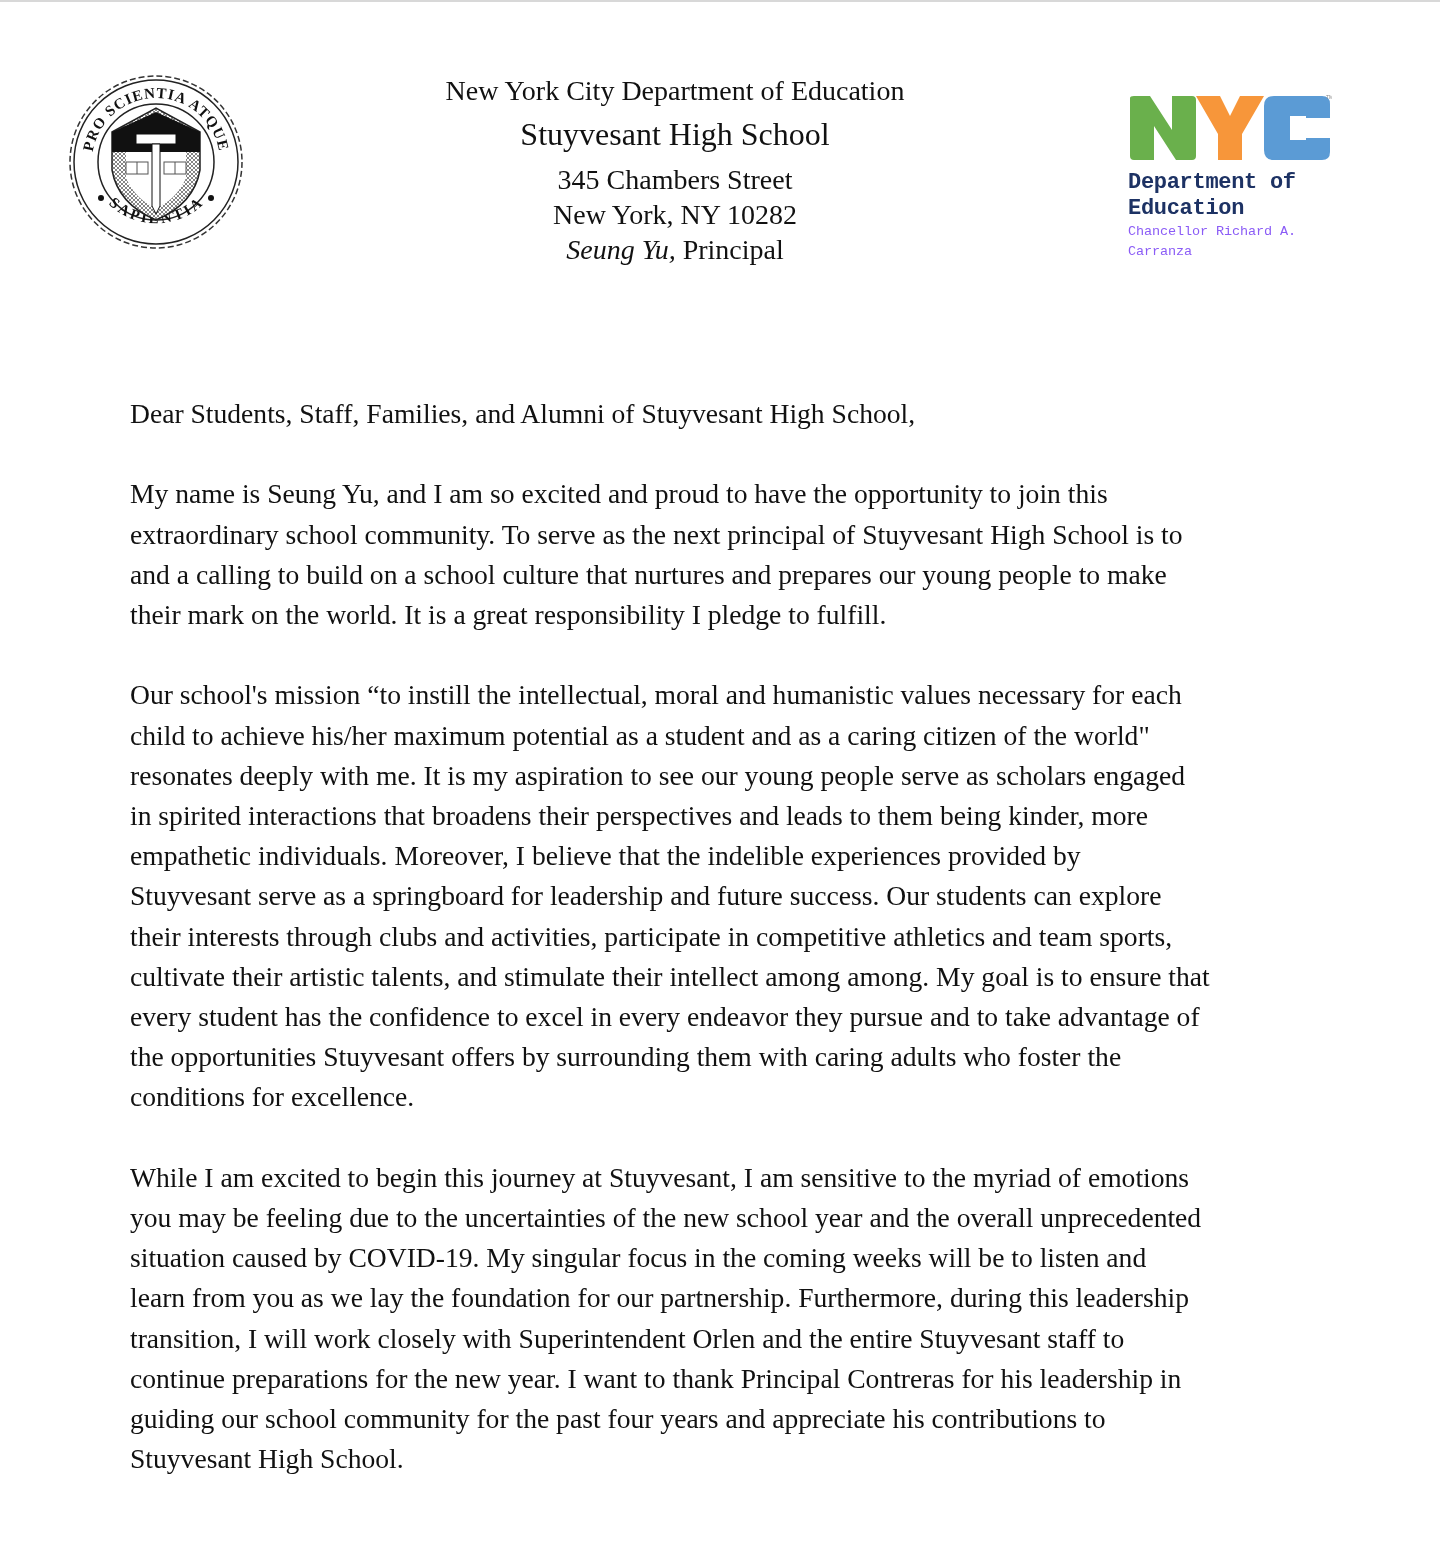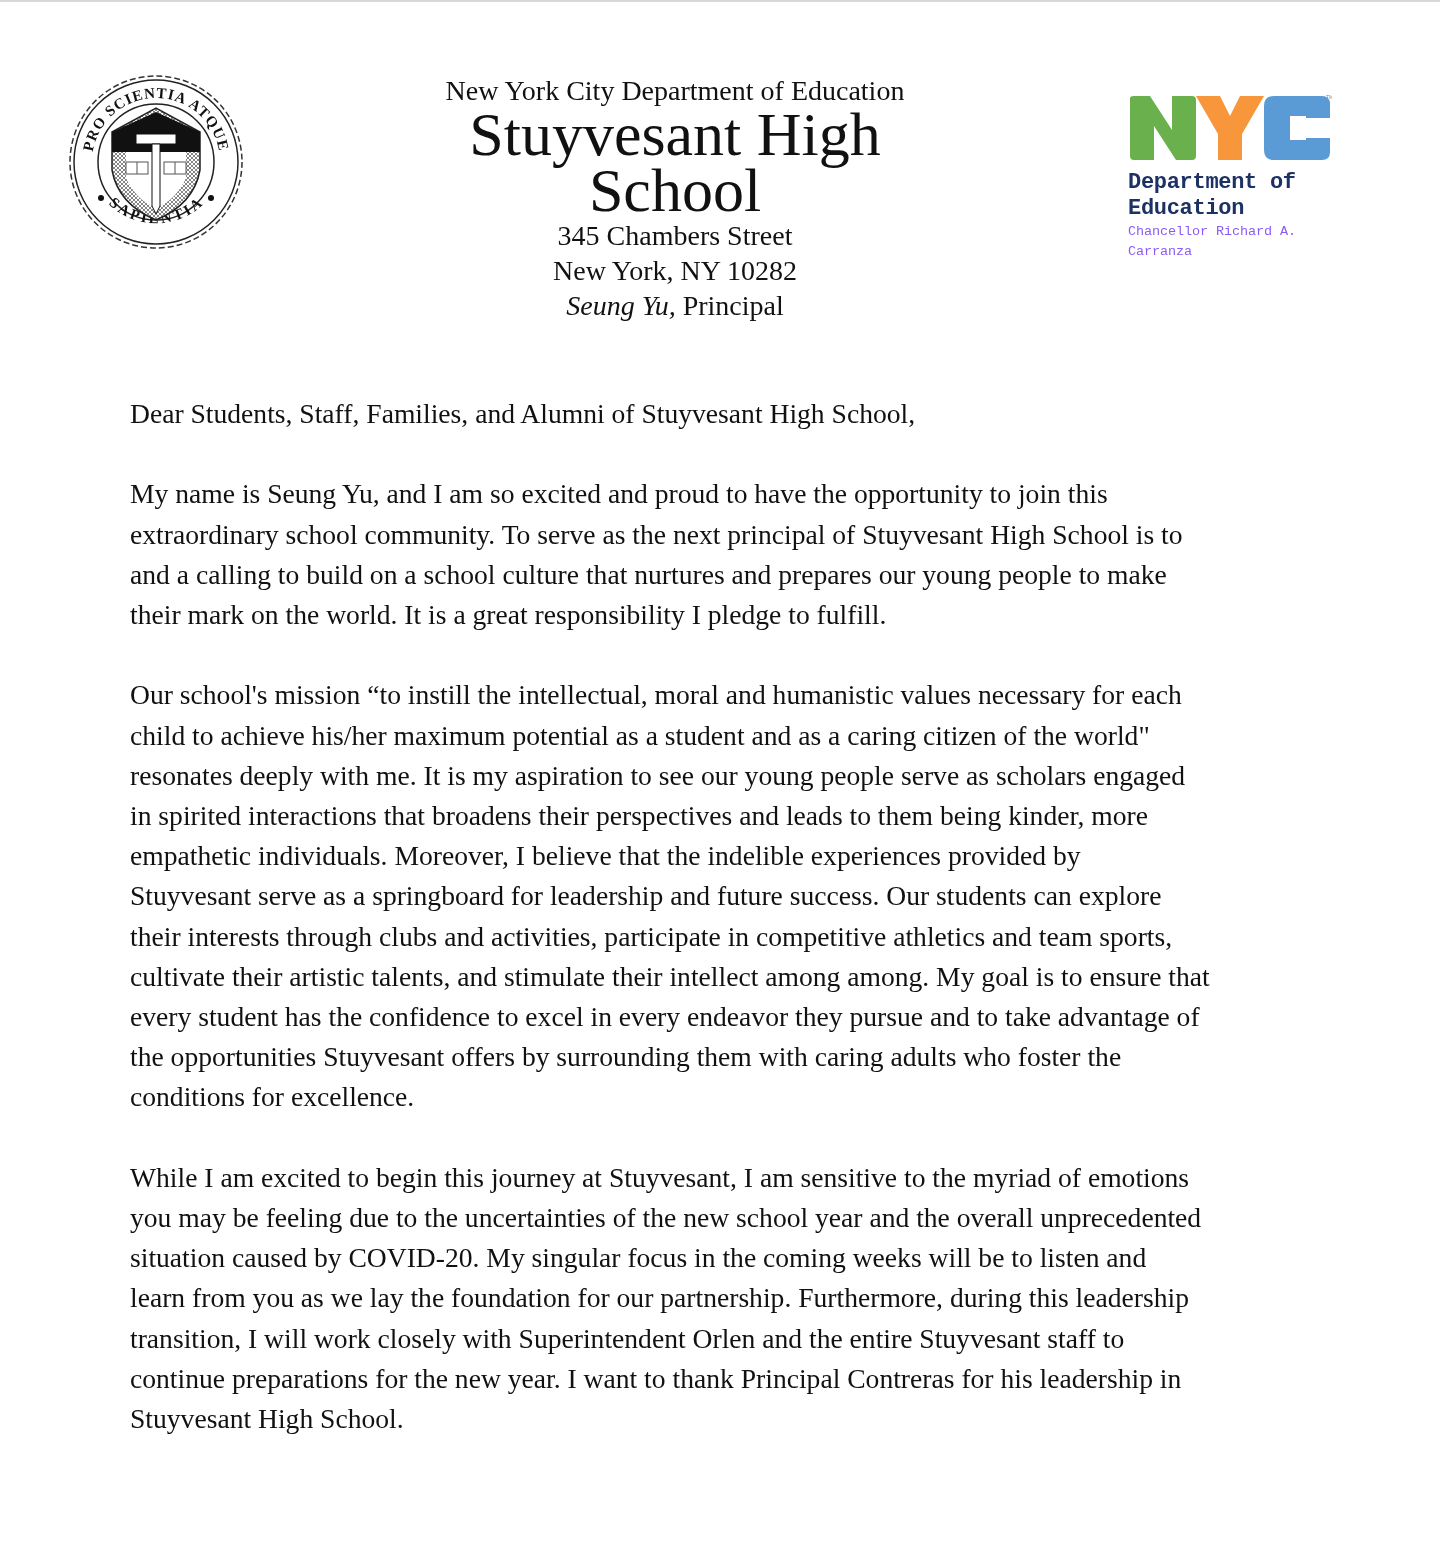--- a/index.html
+++ b/index.html
@@ -4,21 +4,21 @@
 <style>
   html, body { margin: 0; padding: 0; background: #ffffff; }
   body {
     width: 1440px; height: 1551px; position: relative; overflow: hidden;
     font-family: "Liberation Serif", "DejaVu Serif", serif; color: #111;
   }
   .topline { position: absolute; left: 0; top: 0; width: 1440px; height: 2px; background: #d8d8d8; }
   .seal { position: absolute; left: 64px; top: 70px; width: 184px; height: 184px; }
   .letterhead { position: absolute; left: 380px; top: 76px; width: 590px; text-align: center; }
   .lh-dept { font-size: 28px; line-height: 30px; }
-  .lh-school { font-size: 62px; line-height: 56px; margin-top: 0; }
+  .lh-school { font-size: 32px; line-height: 56px; margin-top: 0; }
   .lh-line { font-size: 28px; line-height: 35px; }
   .lh-principal em { font-style: italic; }
   .doe-logo { position: absolute; left: 1128px; top: 94px; width: 230px; height: 150px; }
   .nyc { display: flex; align-items: flex-start; height: 70px; }
   .doe-text { font-family: Liberation Mono, monospace; color: #1d3264; }
   .doe-title { font-size: 22px; font-weight: bold; line-height: 26px; margin-top: 6px; letter-spacing: -0.3px; }
   .doe-chancellor { font-size: 13.5px; line-height: 20px; color: #8b5cf6; letter-spacing: -0.1px; }
   .body-text { position: absolute; left: 130px; top: 394px; width: 1200px; font-size: 27.6px; line-height: 40.2px; }
   .body-text p { margin: 0 0 40.2px 0; }
   .body-text .line { display: block; white-space: nowrap; }
@@ -116,19 +116,20 @@
     <span class="line">Stuyvesant serve as a springboard for leadership and future success. Our students can explore</span>
     <span class="line">their interests through clubs and activities, participate in competitive athletics and team sports,</span>
     <span class="line">cultivate their artistic talents, and stimulate their intellect among among. My goal is to ensure that</span>
     <span class="line">every student has the confidence to excel in every endeavor they pursue and to take advantage of</span>
     <span class="line">the opportunities Stuyvesant offers by surrounding them with caring adults who foster the</span>
     <span class="line">conditions for excellence.</span>
   </p>
   <p>
     <span class="line">While I am excited to begin this journey at Stuyvesant, I am sensitive to the myriad of emotions</span>
     <span class="line">you may be feeling due to the uncertainties of the new school year and the overall unprecedented</span>
-    <span class="line">situation caused by COVID-20. My singular focus in the coming weeks will be to listen and</span>
+    <span class="line">situation caused by COVID-19. My singular focus in the coming weeks will be to listen and</span>
     <span class="line">learn from you as we lay the foundation for our partnership. Furthermore, during this leadership</span>
     <span class="line">transition, I will work closely with Superintendent Orlen and the entire Stuyvesant staff to</span>
     <span class="line">continue preparations for the new year. I want to thank Principal Contreras for his leadership in</span>
+    <span class="line">guiding our school community for the past four years and appreciate his contributions to</span>
     <span class="line">Stuyvesant High School.</span>
   </p>
 </div>
 
 </body></html>

